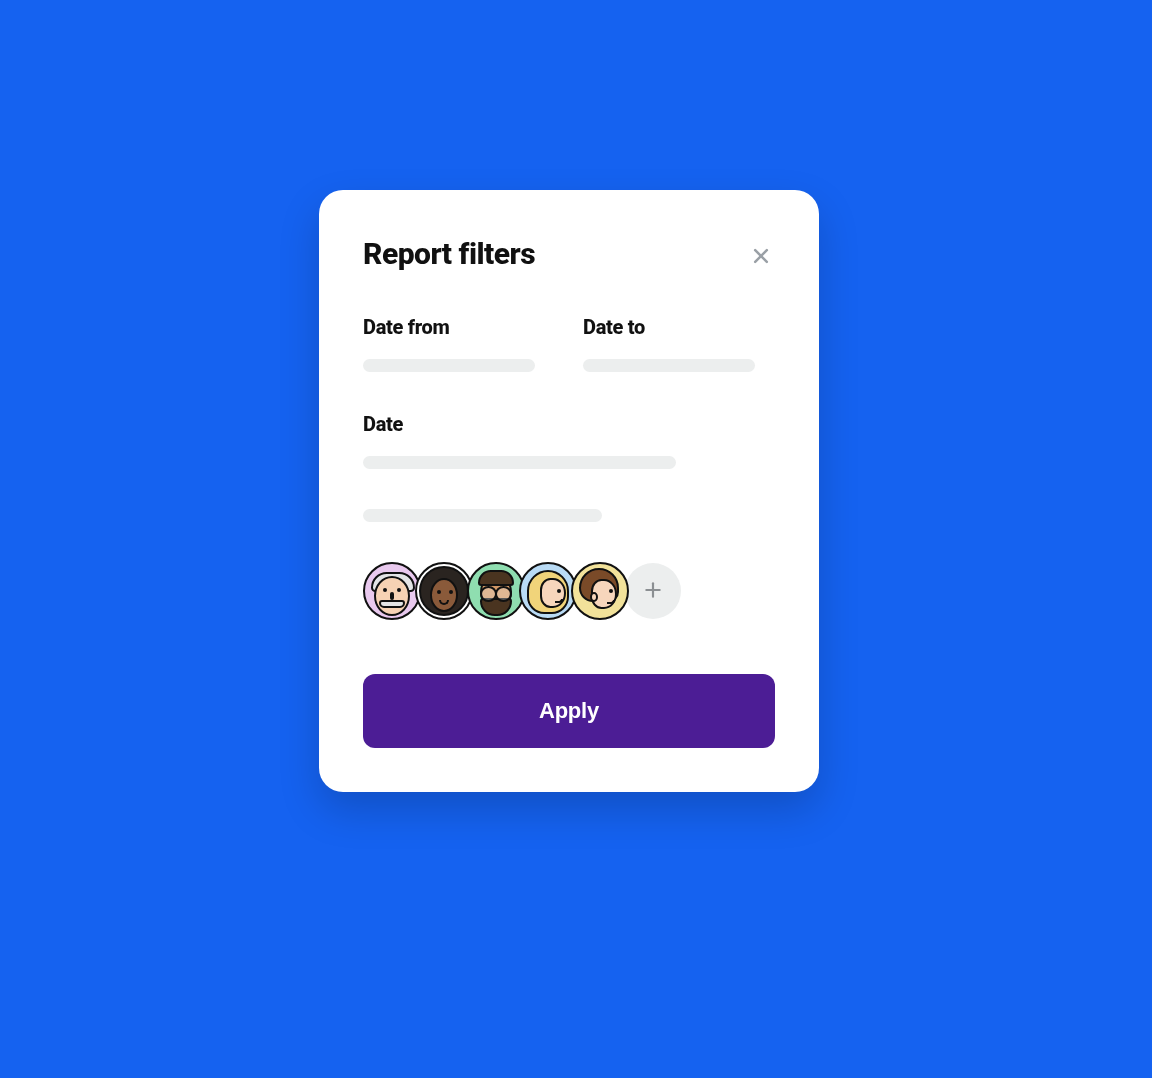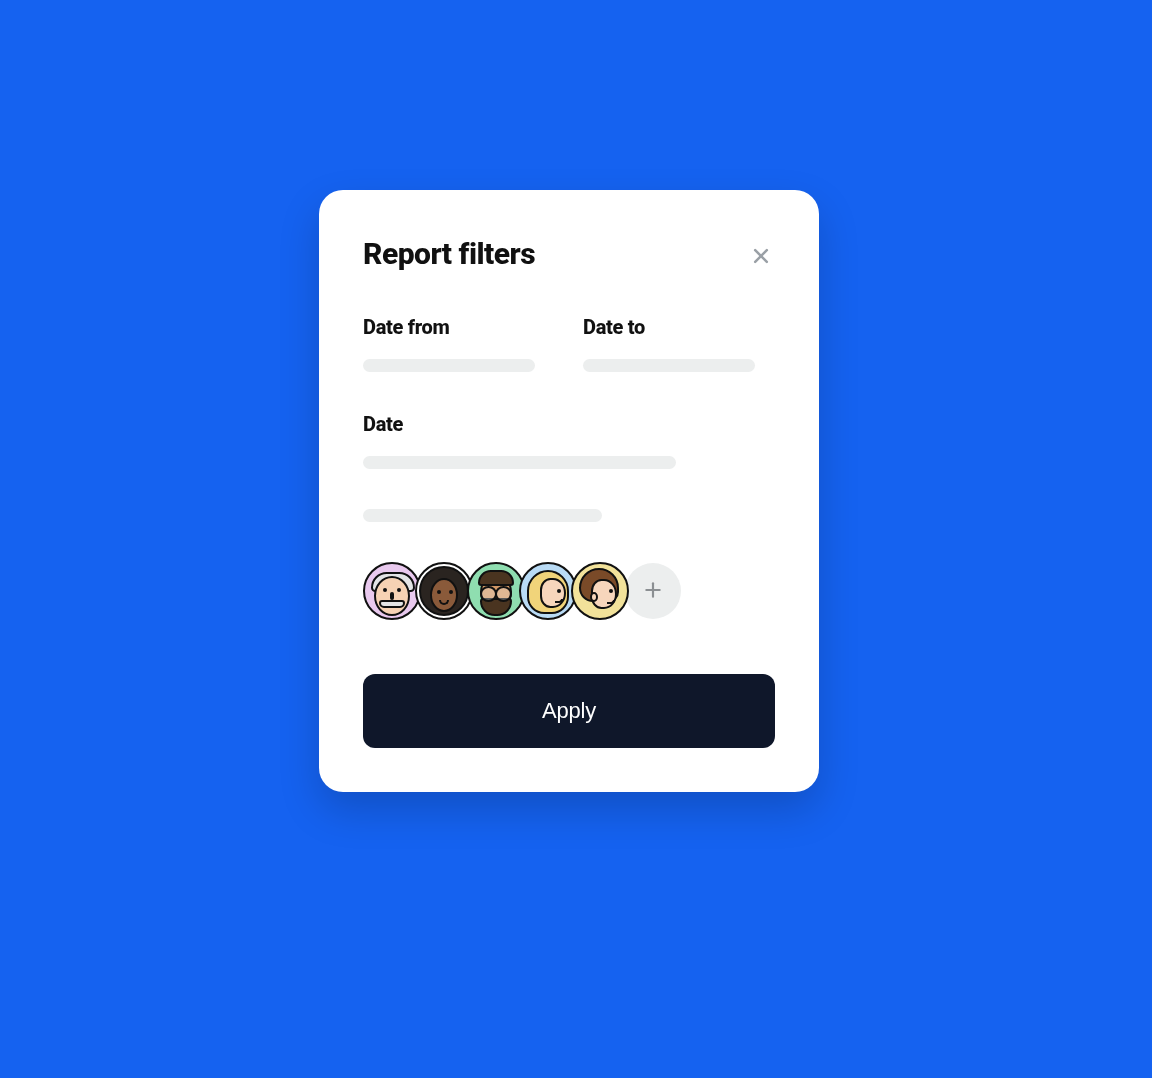--- a/index.html
+++ b/index.html
@@ -96,26 +96,26 @@
     align-items: center;
     justify-content: center;
     cursor: pointer;
     color: #8b8f92;
     flex: 0 0 auto;
   }
   .add-employee svg { width: 20px; height: 20px; }
   .apply-btn {
     width: 100%;
     height: 74px;
-    background: #0f172a;
+    background: #4c1d95;
     border: none;
     border-radius: 12px;
     color: #ffffff;
     font-size: 22px;
-    font-weight: 400;
+    font-weight: 700;
     letter-spacing: -0.2px;
     cursor: pointer;
     margin-top: 14px;
   }
 
   
   .face { position: absolute; inset: 0; }
   .face .head {
     position: absolute;
     border: 2px solid #111;

